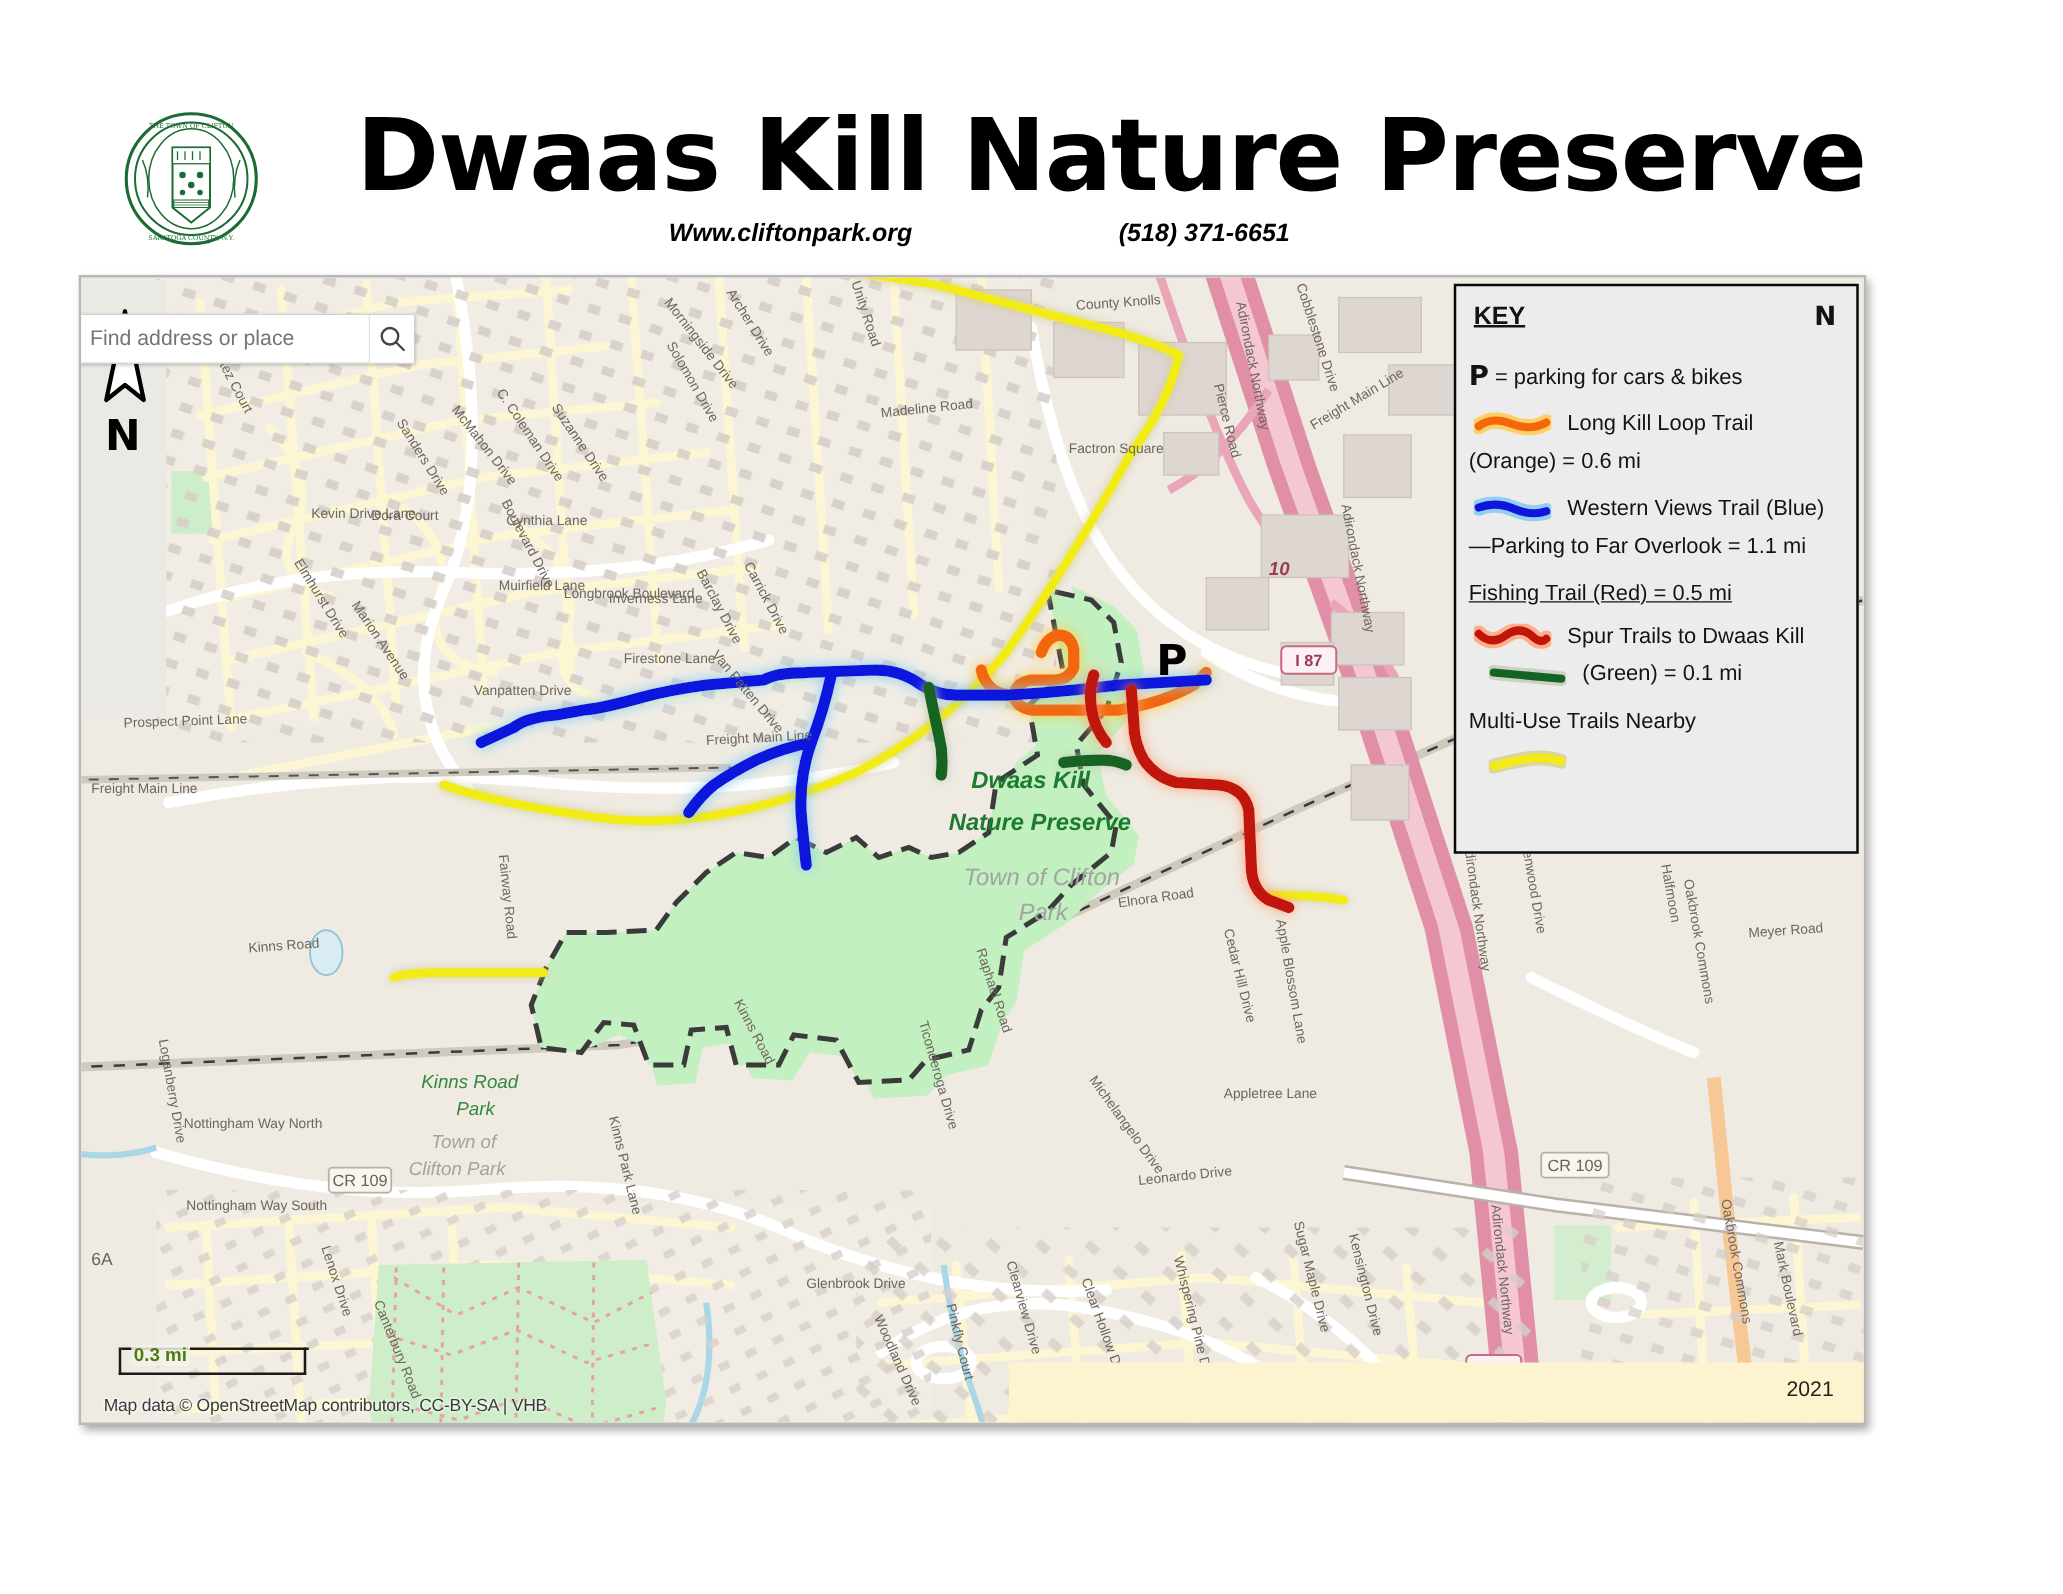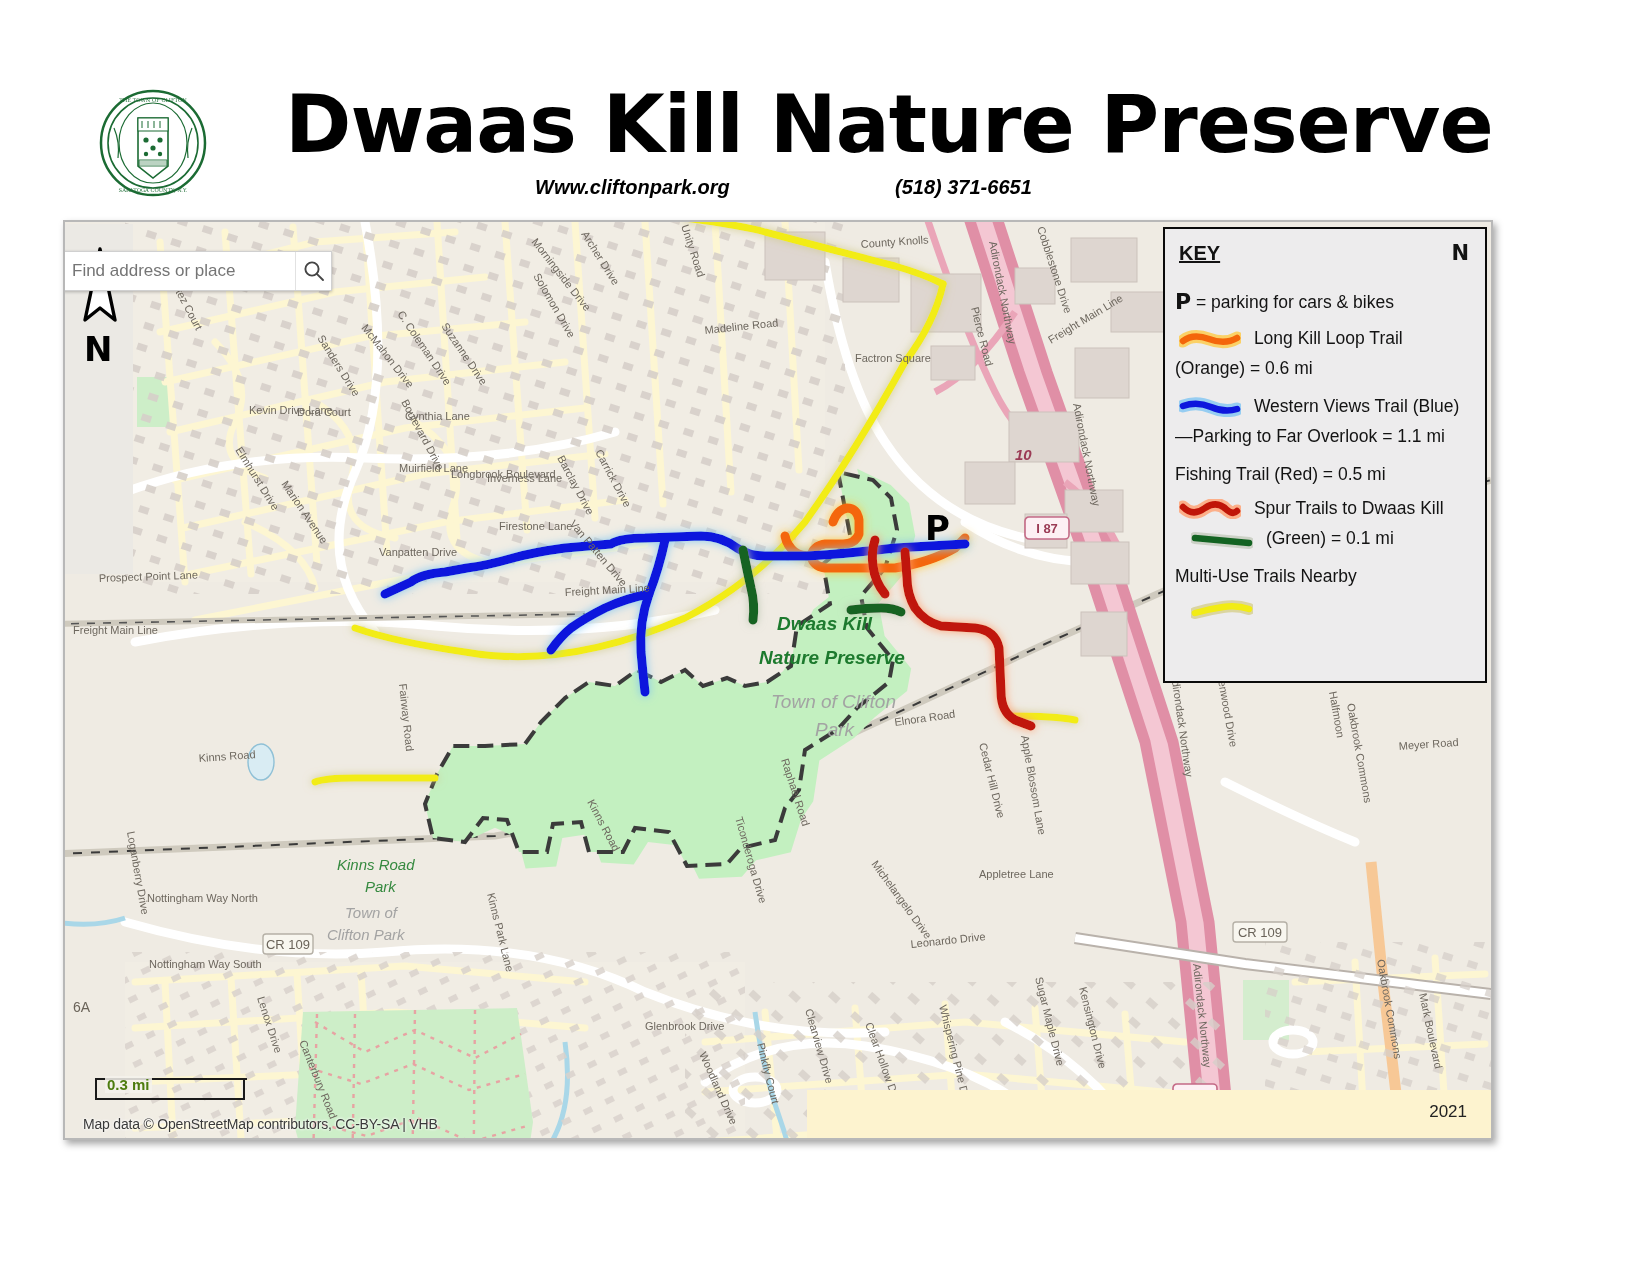--- a/index.html
+++ b/index.html
@@ -667,21 +667,21 @@
               <path d="M4 9 Q18 4 32 10 Q46 16 58 12" stroke="#7fc6f2" stroke-width="13" fill="none" stroke-linecap="round" opacity="0.8"></path>
               <path d="M4 9 Q18 4 32 10 Q46 16 58 12" stroke="#0d16dd" stroke-width="6.5" fill="none" stroke-linecap="round"></path>
             </svg>
           </span>
           <span>Western Views Trail (Blue)</span>
         </div>
         <div class="key-line" style="margin-bottom:12px;">
           <span>—Parking to Far Overlook = 1.1 mi</span>
         </div>
 
-        <div class="key-line" style="margin-bottom:8px;">
+        <div class="key-line" style="margin-bottom:8px;text-decoration:underline;">
           <span>Fishing Trail (Red) =  0.5 mi</span>
         </div>
 
         <div class="key-line">
           <span class="swatch">
             <svg width="62" height="20" viewBox="0 0 62 20">
               <path d="M4 8 Q14 18 26 9 Q38 1 48 11 Q54 16 58 12" stroke="#ffa070" stroke-width="13" fill="none" stroke-linecap="round" opacity="0.8"></path>
               <path d="M4 8 Q14 18 26 9 Q38 1 48 11 Q54 16 58 12" stroke="#c01508" stroke-width="6.5" fill="none" stroke-linecap="round"></path>
             </svg>
           </span>

